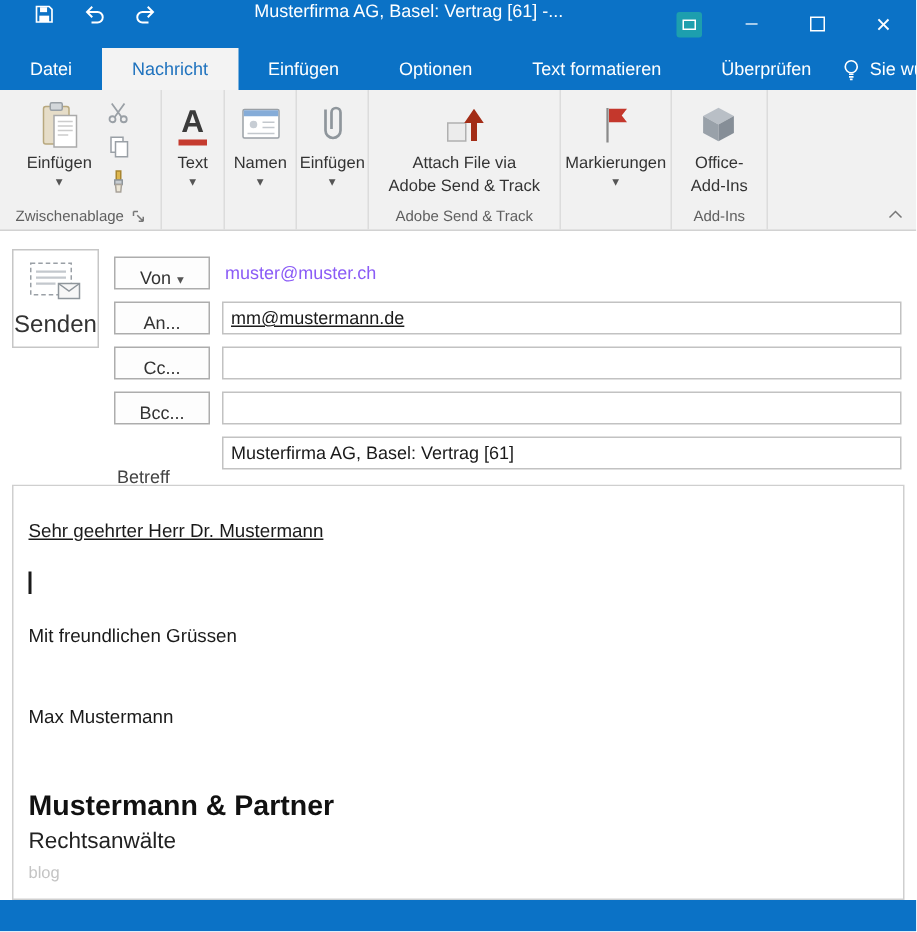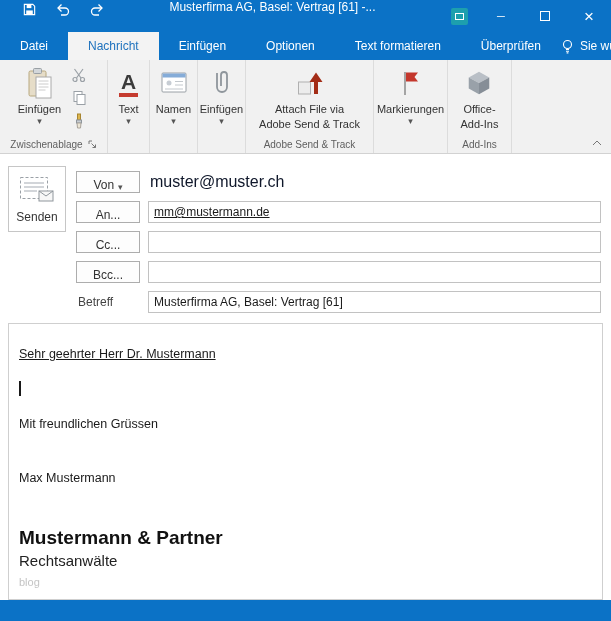--- a/index.html
+++ b/index.html
@@ -78,41 +78,41 @@
   }
   .collapse-ribbon { position: absolute; right: 6px; bottom: 4px; width: 16px; height: 12px;
     display: flex; align-items: center; justify-content: center; }
 
   
   .compose { flex: 0 0 169px; height: 169px; position: relative; background: #fff; }
   .send-btn {
     position: absolute; left: 8px; top: 12px; width: 58px; height: 66px;
     border: 1px solid #c6c6c6; background: #fff;
     display: flex; flex-direction: column; align-items: center; justify-content: center; gap: 5px;
-    font-size: 12px; color: #333; cursor: default;
+    font-size: 16px; color: #333; cursor: default;
   }
   .field-btn {
     position: absolute; left: 76px; width: 64px; height: 22px;
     border: 1px solid #adadad; background: #fdfdfd;
     font-size: 12px; color: #333;
     display: flex; align-items: flex-end; justify-content: center; gap: 4px; cursor: default;
   }
   .field-btn .caret { font-size: 9px; color: #555; }
   .field {
     position: absolute; left: 148px; right: 10px; height: 22px;
     border: 1px solid #c2c2c2; background: #fff;
     font-size: 12px; color: #1a1a1a;
     display: flex; align-items: center; padding: 0 5px; overflow: hidden;
   }
   .from-value {
     position: absolute; left: 150px; top: 17px; height: 22px;
-    display: flex; align-items: center; font-size: 16px; color: #0f172a;
+    display: flex; align-items: center; font-size: 12px; color: #8b5cf6;
   }
   .subject-label {
-    position: absolute; left: 78px; top: 137px; height: 22px;
+    position: absolute; left: 78px; top: 153px; height: 22px;
     display: flex; align-items: center; font-size: 12px; color: #444;
   }
   .recipient { text-decoration: underline; }
 
   
   .msg-body {
     flex: 1; margin: 0 8px; border: 1px solid #cfcfcf; background: #fff;
     padding: 10px 10px 0 10px; font-size: 12.5px; color: #1a1a1a;
     overflow: hidden; cursor: text;
   }

